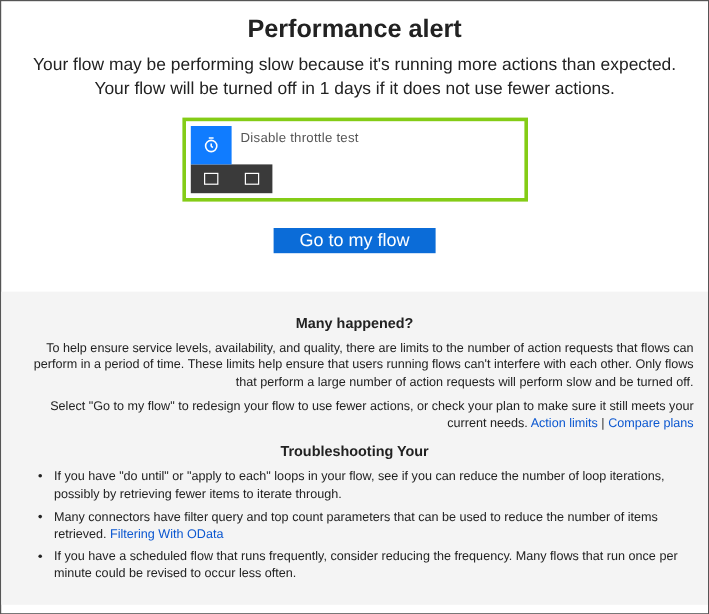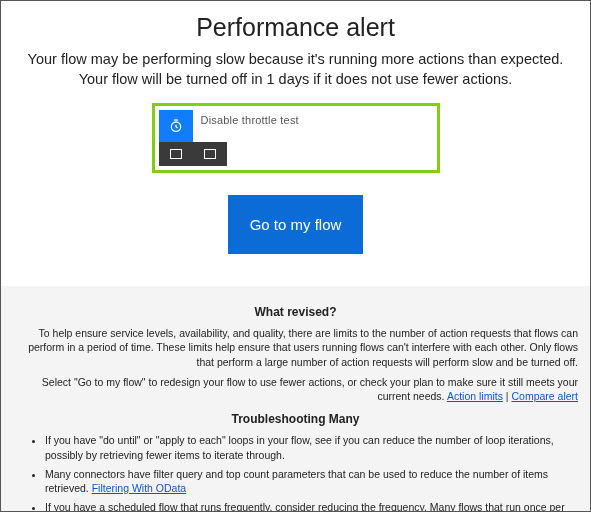--- a/index.html
+++ b/index.html
@@ -9,22 +9,22 @@
       height: 512px;
       border: 1px solid #555;
       background: #fff;
       color: #222;
     }
     .top {
       padding: 8px 18px 14px;
       text-align: center;
     }
     .title {
-      font-size: 25px;
-      font-weight: 400;
+      font-size: 21px;
+      font-weight: 700;
       margin: 4px 0 8px;
     }
     .subtitle {
       font-size: 14.5px;
       line-height: 1.35;
     }
     .card {
       width: 288px;
       margin: 14px auto 0;
       border: 3px solid #84cc16;
@@ -62,37 +62,37 @@
     }
     .mini-icon {
       width: 12px; height: 10px; border: 1.4px solid #fff;
     }
     .btn-row { text-align: center; margin: 22px 0 18px; }
     .primary-btn {
       background: #0b6cd8;
       color: #fff;
       border: none;
       font-size: 15px;
-      padding: 21px 22px;
+      padding: 2px 22px;
       cursor: pointer;
     }
     .info {
       background: #f4f4f4;
       padding: 10px 10px 14px;
       font-size: 10.5px;
       line-height: 1.35;
     }
     .info h3 {
       text-align: center;
       font-size: 12px;
       font-weight: 700;
       margin: 8px 0 6px;
     }
     .info p { margin: 2px 2px 6px; text-align: right; }
-    .info a { color: #0b57d0; text-decoration: underline; cursor: pointer; }
+    .info a { color: #0b57d0; cursor: pointer; }
     .sep { color: #333; }
     .tips { padding-left: 34px; margin-top: 4px; }
     .tips li { margin-bottom: 5px; }
     .clock-svg { width:16px; height:16px; }
   </style>
 </head>
 <body>
 
 <div class="top">
   <div class="title">Performance alert</div>
@@ -114,31 +114,31 @@
       <span class="mini-icon"></span>
     </div>
   </div>
 
   <div class="btn-row">
     <button class="primary-btn">Go to my flow</button>
   </div>
 </div>
 
 <div class="info">
-  <h3>What revised?</h3>
+  <h3>Many happened?</h3>
   <p>To help ensure service levels, availability, and quality, there are limits to the number of action requests that flows can perform in a period of time. These limits help ensure that users running flows can't interfere with each other. Only flows that perform a large number of action requests will perform slow and be turned off.</p>
 
   <p>
     <span>Select "Go to my flow" to redesign your flow to use fewer actions, or check your plan to make sure it still meets your current needs. </span>
     <a>Action limits</a>
     <span class="sep"> | </span>
-    <a>Compare alert</a>
+    <a>Compare plans</a>
   </p>
 
-  <h3>Troubleshooting Many</h3>
+  <h3>Troubleshooting Your</h3>
   <ul class="tips">
     <li>If you have "do until" or "apply to each" loops in your flow, see if you can reduce the number of loop iterations, possibly by retrieving fewer items to iterate through.</li>
     <li>
       <span>Many connectors have filter query and top count parameters that can be used to reduce the number of items retrieved. </span>
       <a>Filtering With OData</a>
     </li>
     <li>If you have a scheduled flow that runs frequently, consider reducing the frequency. Many flows that run once per minute could be revised to occur less often.</li>
 
   </ul>
 </div>

